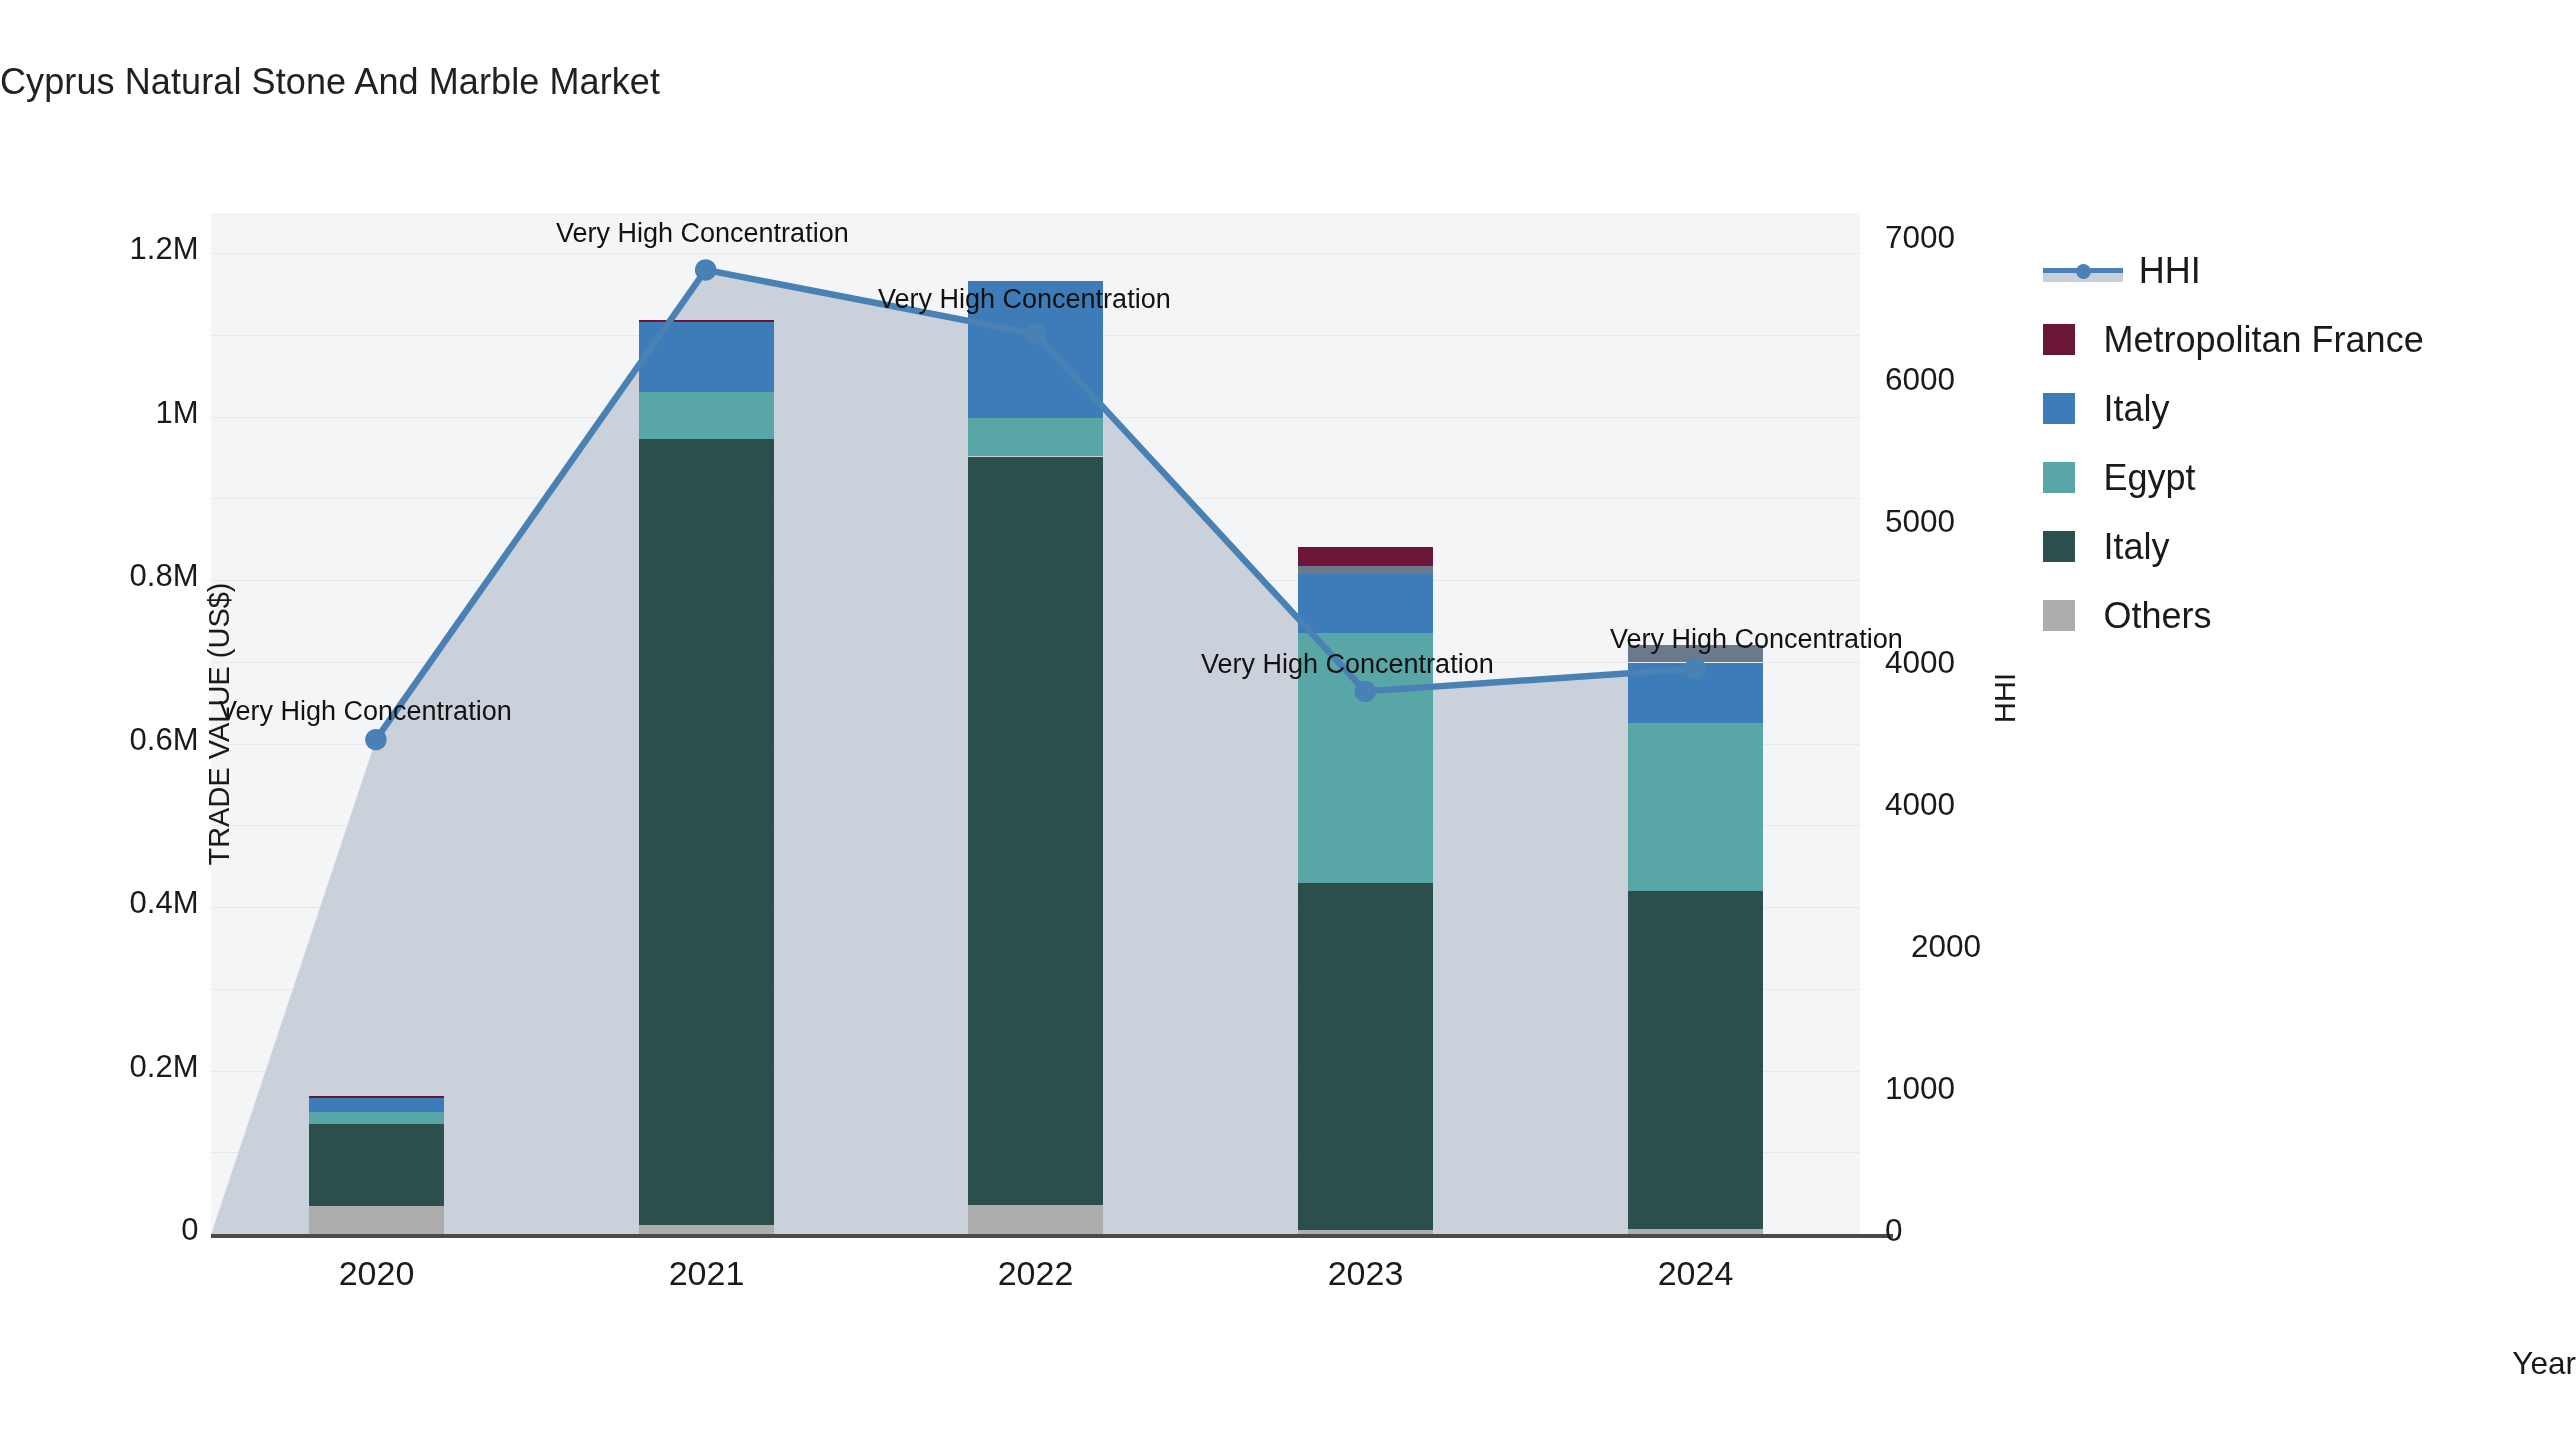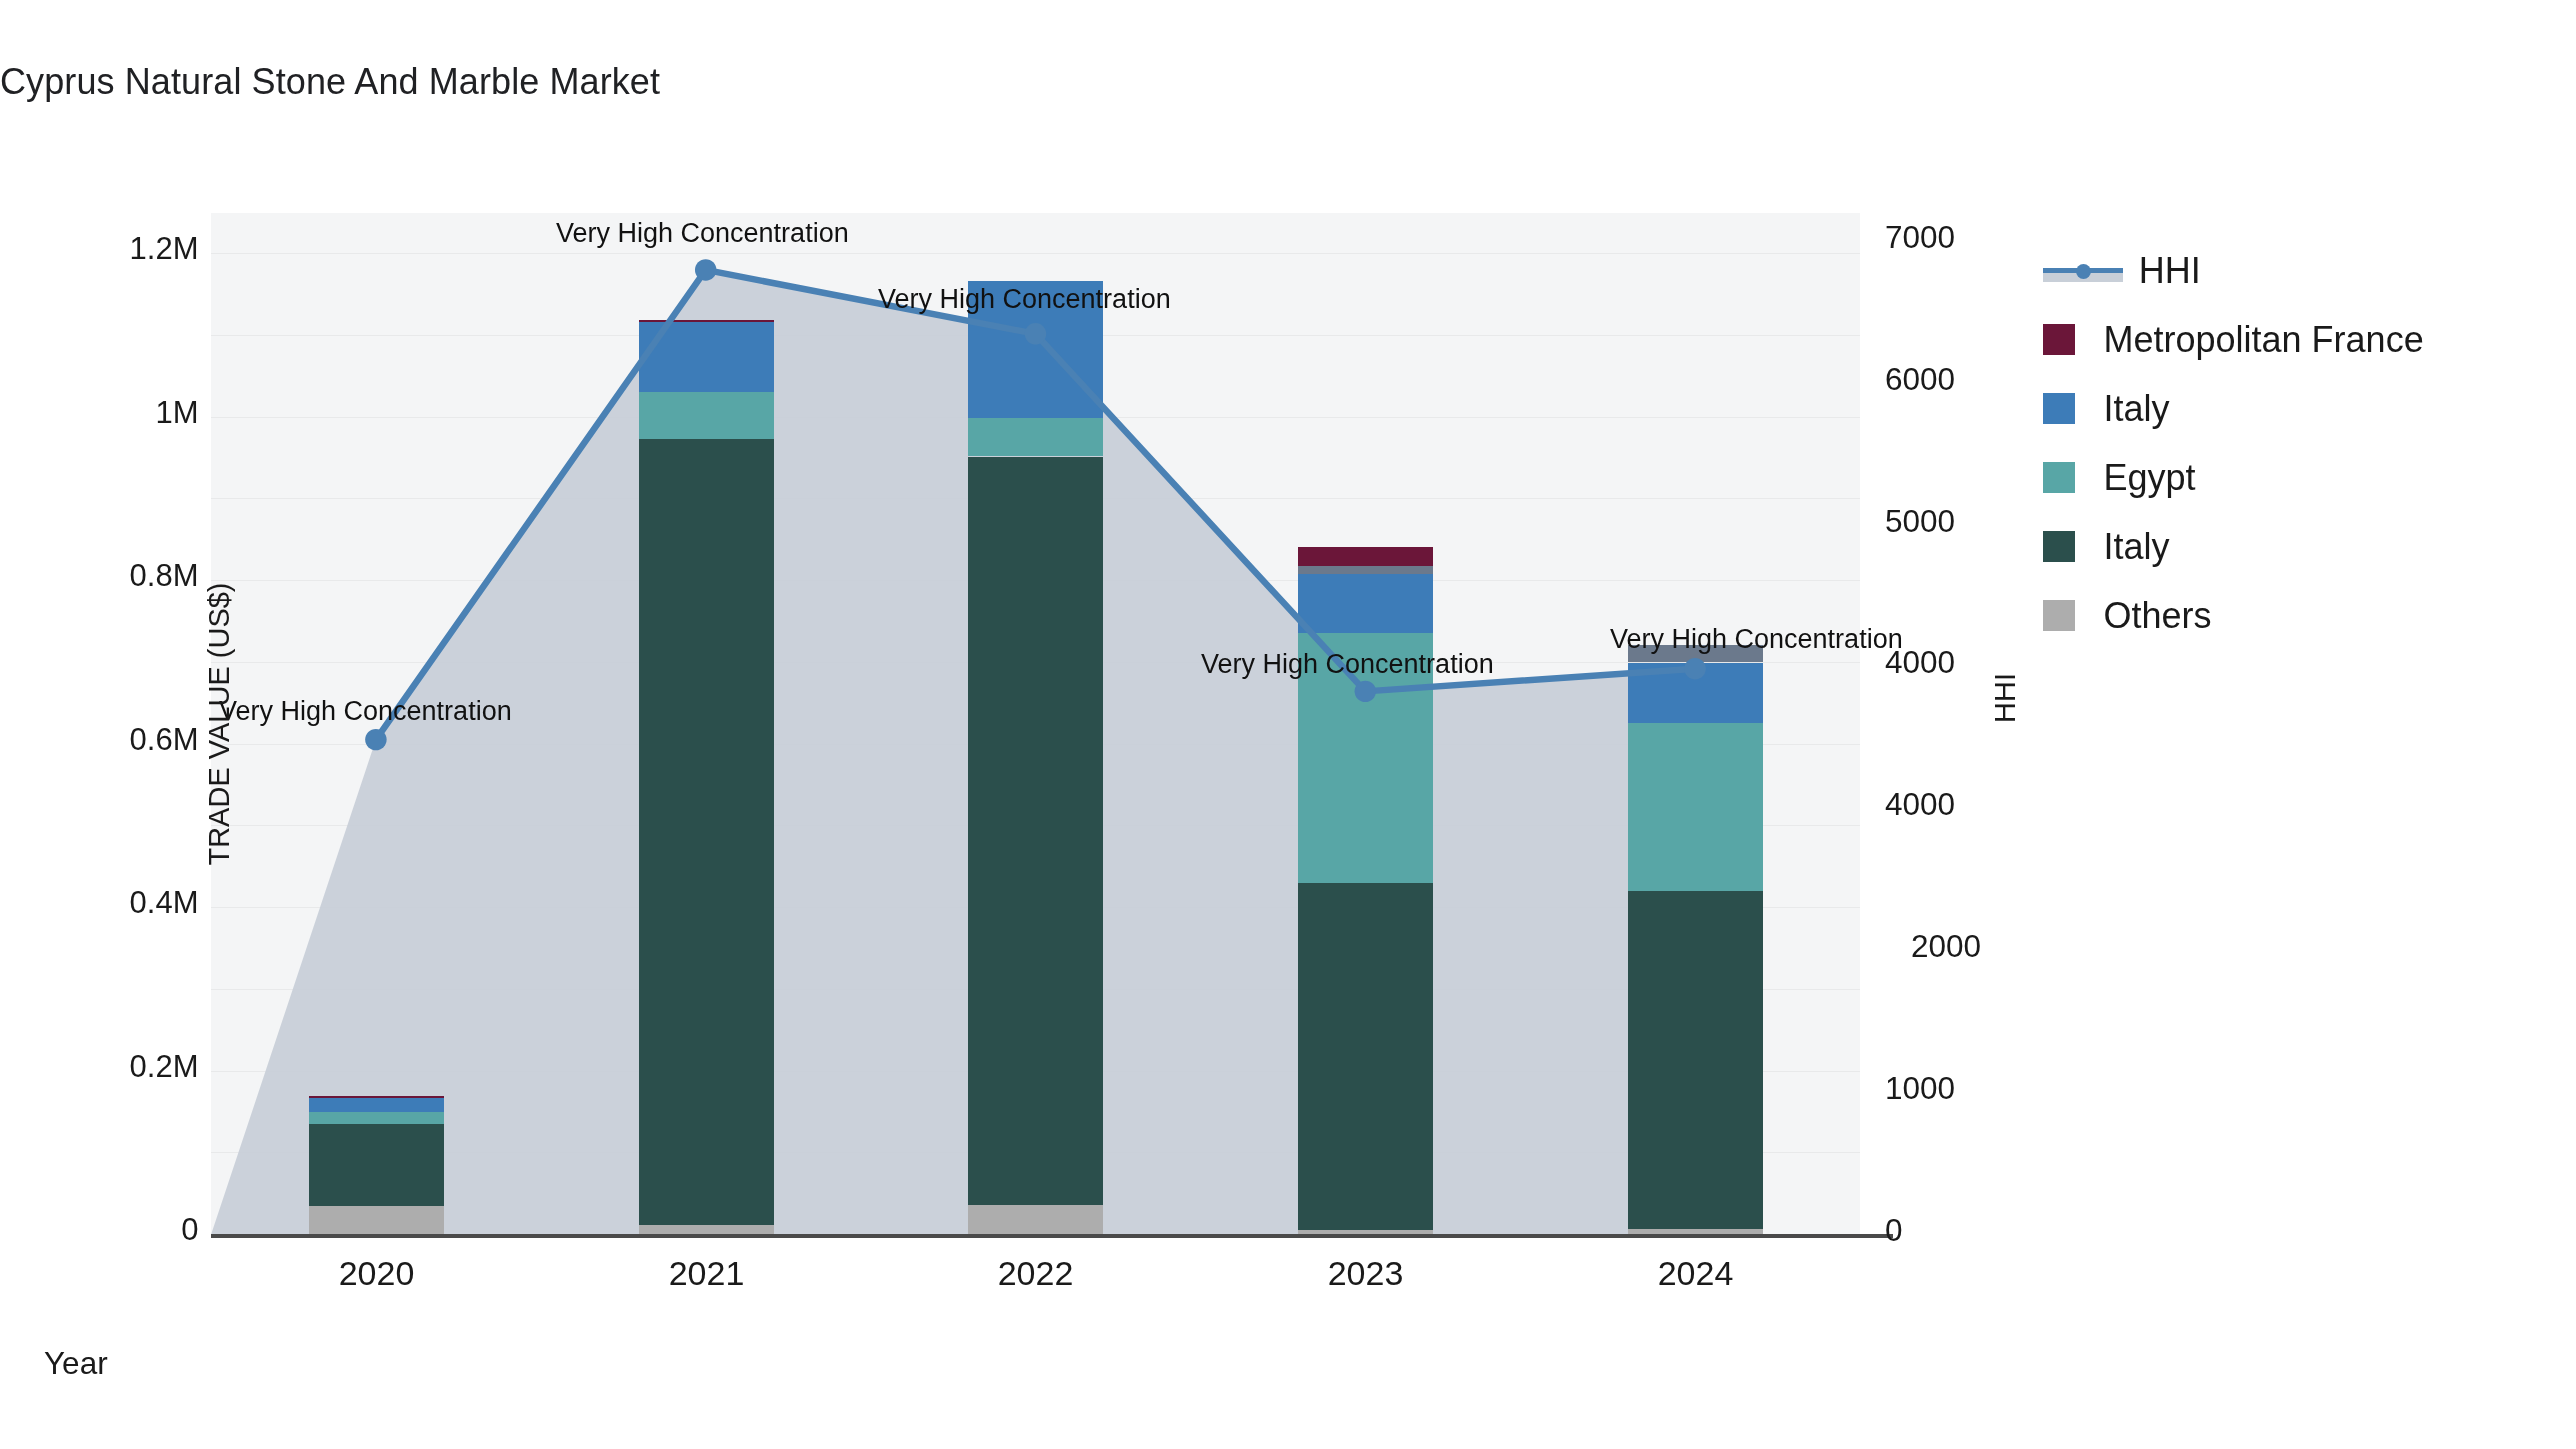--- a/index.html
+++ b/index.html
@@ -46,21 +46,21 @@
     width:401px; text-align:center;
   }
   .ylabel-right{
     position:absolute; left:1989px; top:723px;
     transform:rotate(-90deg);
     transform-origin:left top;
     font-size:29px; color:#1a1a1a; white-space:nowrap;
   }
   .xlabel{
     position:absolute; left:0; right:0; top:1345px;
-    text-align:left; font-size:31.5px; color:#1a1a1a;margin-left:44px;
+    text-align:right; font-size:31.5px; color:#1a1a1a;
   }
 
   
   .bar-seg{ position:absolute; }
 
   
   .hhi-svg{ position:absolute; left:0; top:0; width:1649px; height:1022px; overflow:visible; }
 
   
   .annot{

